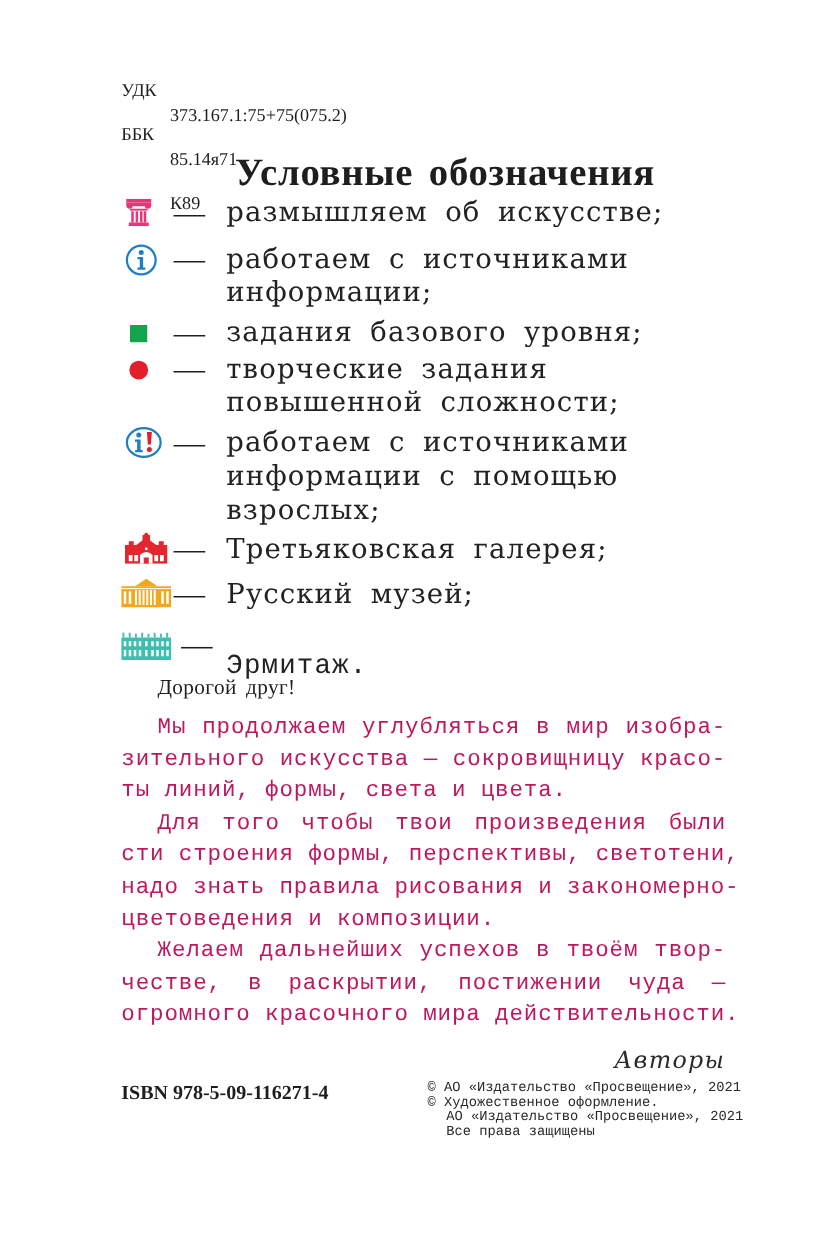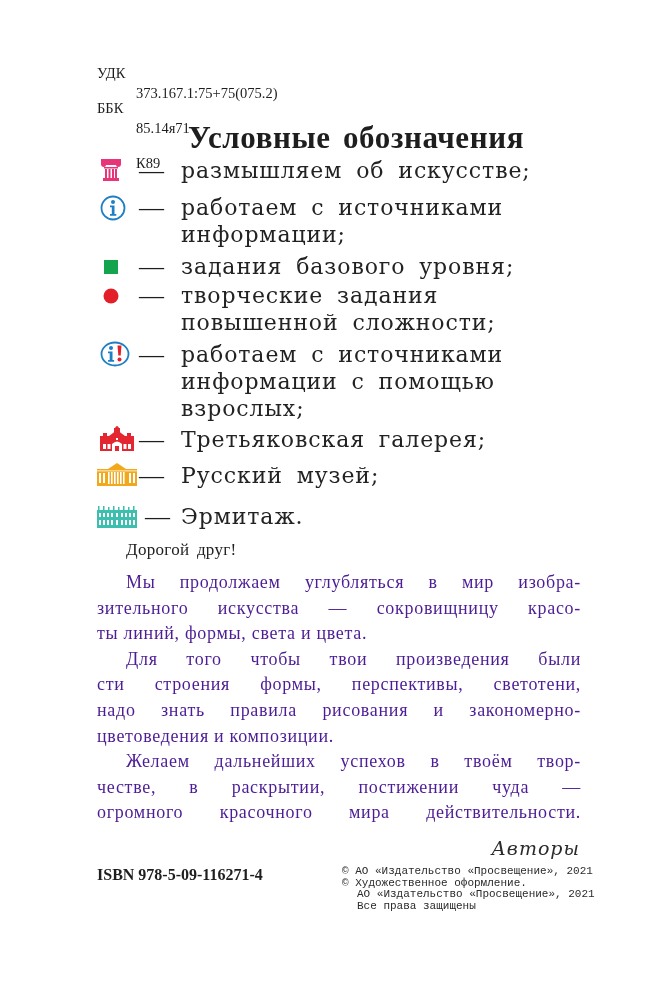--- a/index.html
+++ b/index.html
@@ -90,24 +90,24 @@
       letter-spacing: 0.3px;
       word-spacing: 3px;
       color: #1e1e1e;
       white-space: nowrap;
     }
     .body-text {
       position: absolute;
       left: 97px;
       top: 570px;
       width: 484px;
-      font-family: Liberation Serif, serif;
+      font-family: Liberation Mono, monospace;
       font-size: 18px;
       line-height: 25.6px;
-      color: #4c1d95;
+      color: #be185d;
     }
     .body-text .line {
       display: block;
       white-space: nowrap;
       text-align: justify;
       text-align-last: justify;
       letter-spacing: 0.7px;
     }
     .body-text .line.last {
       text-align-last: left;
@@ -312,21 +312,21 @@
         <rect x="10" y="14" width="2" height="5"></rect>
         <rect x="14" y="14" width="2" height="5"></rect>
         <rect x="19" y="14" width="2" height="5"></rect>
         <rect x="24" y="14" width="2" height="5"></rect>
         <rect x="28" y="14" width="2" height="5"></rect>
         <rect x="32" y="14" width="2" height="5"></rect>
         <rect x="36" y="14" width="2" height="5"></rect>
       </g>
     </svg>
     <span class="legend-dash" style="left:48px; top:0;">—</span>
-    <div class="legend-text" style="top:0;">
+    <div class="legend-text" style="top:16px;font-family:Liberation Mono, monospace;">
       <span class="ln">Эрмитаж.</span>
     </div>
   </div>
 
   <div class="greeting">Дорогой друг!</div>
 
   <div class="body-text">
     <div>
       <span class="line indent">Мы продолжаем углубляться в мир изобра-</span>
       <span class="line">зительного искусства — сокровищницу красо-</span>

